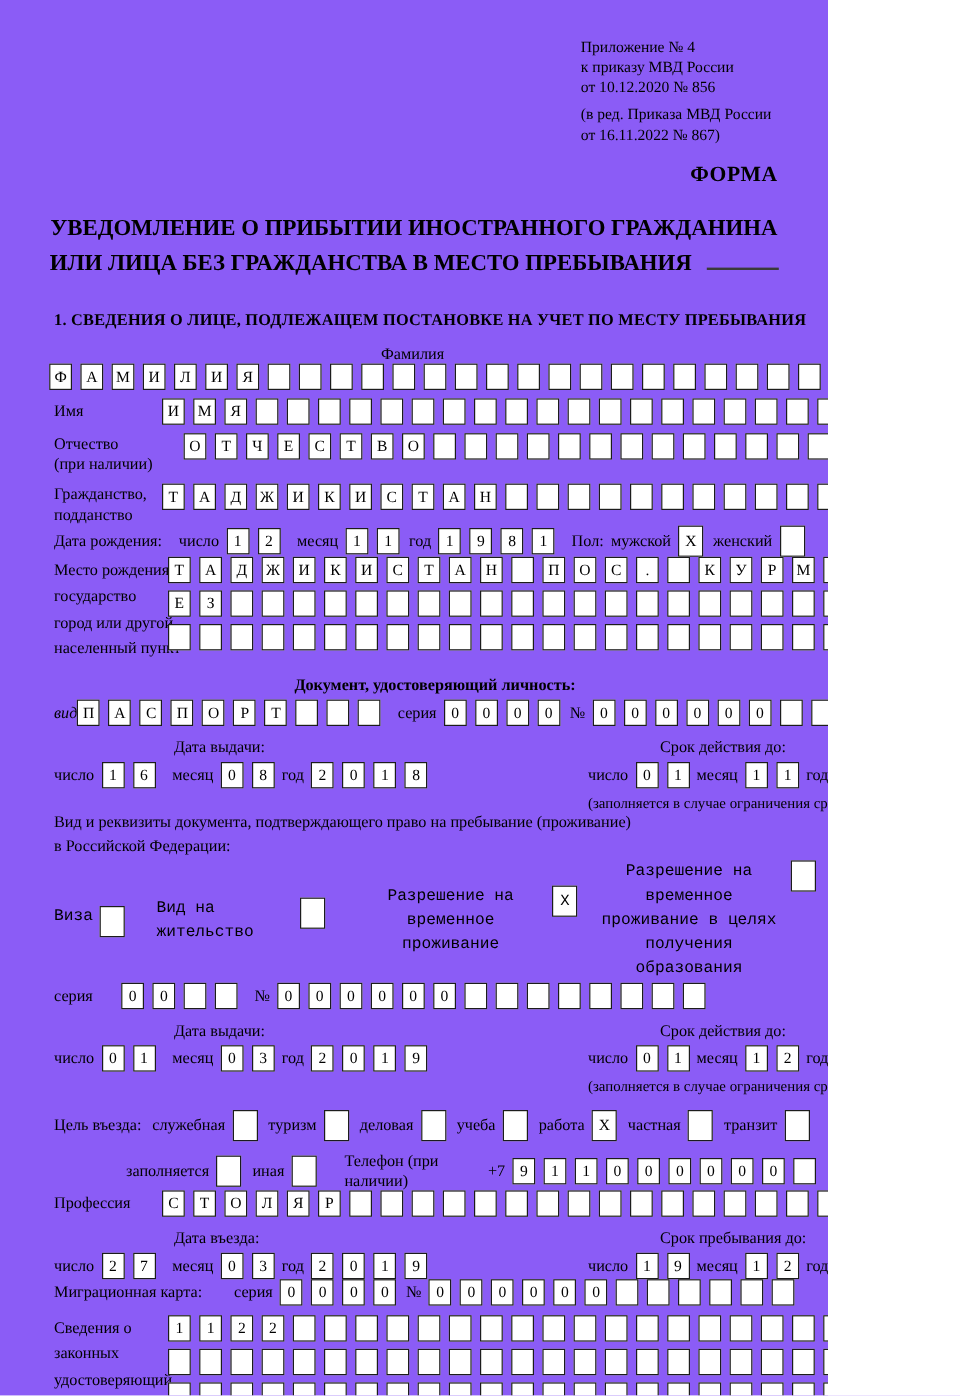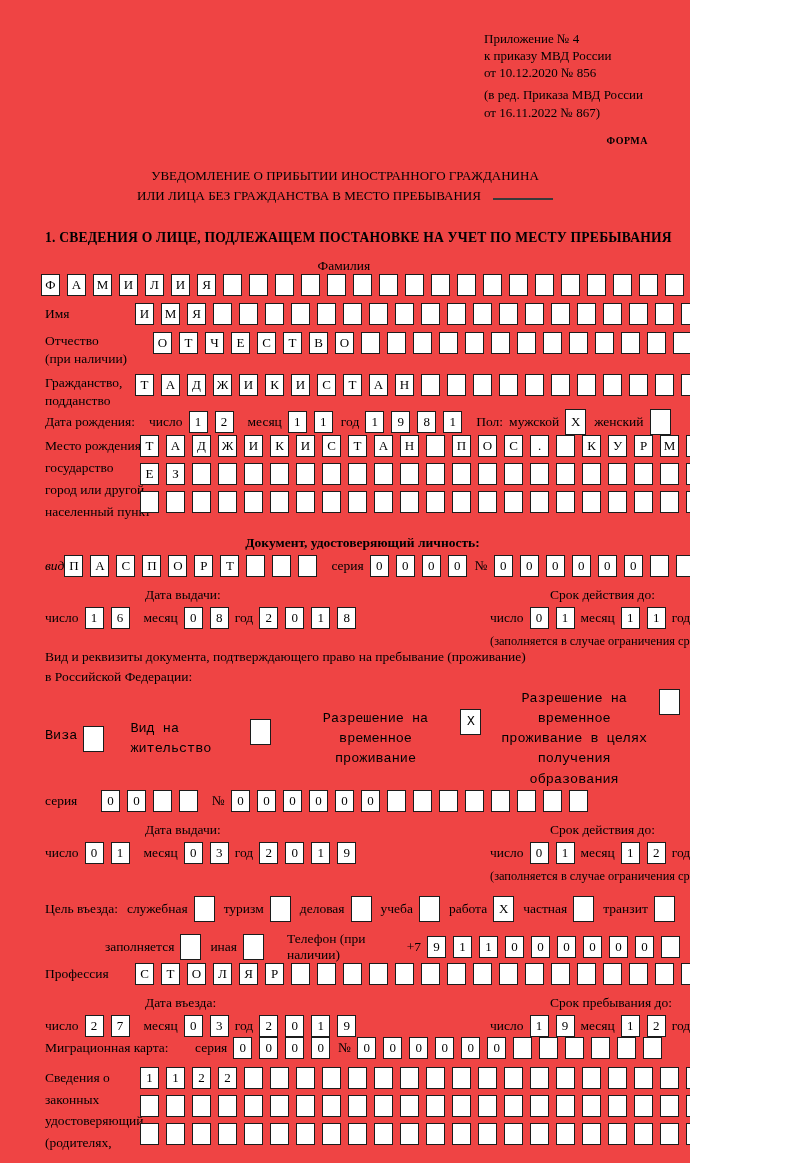--- a/index.html
+++ b/index.html
@@ -1,27 +1,27 @@
 <!DOCTYPE html>
 <html><head>
 <meta charset="utf-8">
 <style>
   * { box-sizing: border-box; margin: 0; padding: 0; }
   html,body { background:#ffffff; }
   .page{
-    width:690px; height:1163px; background:#ef4444; color:#000;
+    width:690px; height:1163px; background:#8b5cf6; color:#000;
     font-family:"Liberation Serif","DejaVu Serif",serif;
     font-size:13.5px; padding:30px 10px 0 45px; overflow:hidden; position:relative;
   }
   
   .hdr-block{ margin-left:auto; width:196px; font-size:13px; line-height:1.32; }
   .hdr-block .amend{ margin-top:5px; }
-  .form-label{ text-align:right; padding-right:32px; font-weight:bold; font-size:10px; margin-top:14px; letter-spacing:.5px;}
+  .form-label{ text-align:right; padding-right:32px; font-weight:bold; font-size:18px; margin-top:14px; letter-spacing:.5px;}
   
-  .title{ margin:20px -10px 0 -45px; text-align:center; font-weight:normal; font-size:13px; line-height:1.55; }
+  .title{ margin:20px -10px 0 -45px; text-align:center; font-weight:bold; font-size:19px; line-height:1.55; }
   .u-line{ display:inline-block; width:60px; border-bottom:2.2px solid #3a3a3a; height:10px; margin-left:12px;}
   .sec-head{ margin-top:24px; font-weight:bold; font-size:13.6px; letter-spacing:.2px; }
   
   .cells{ display:inline-flex; gap:7px; vertical-align:middle; }
   .cell{
     flex:none; width:19px; height:22px; border:1.6px solid #1c1c1c; background:#fff;
     display:inline-flex; align-items:center; justify-content:center; font-size:13px;
   }
   .cb .cell{ width:21px; height:26px; }
   .row{ display:flex; align-items:center; margin-top:7px; }

